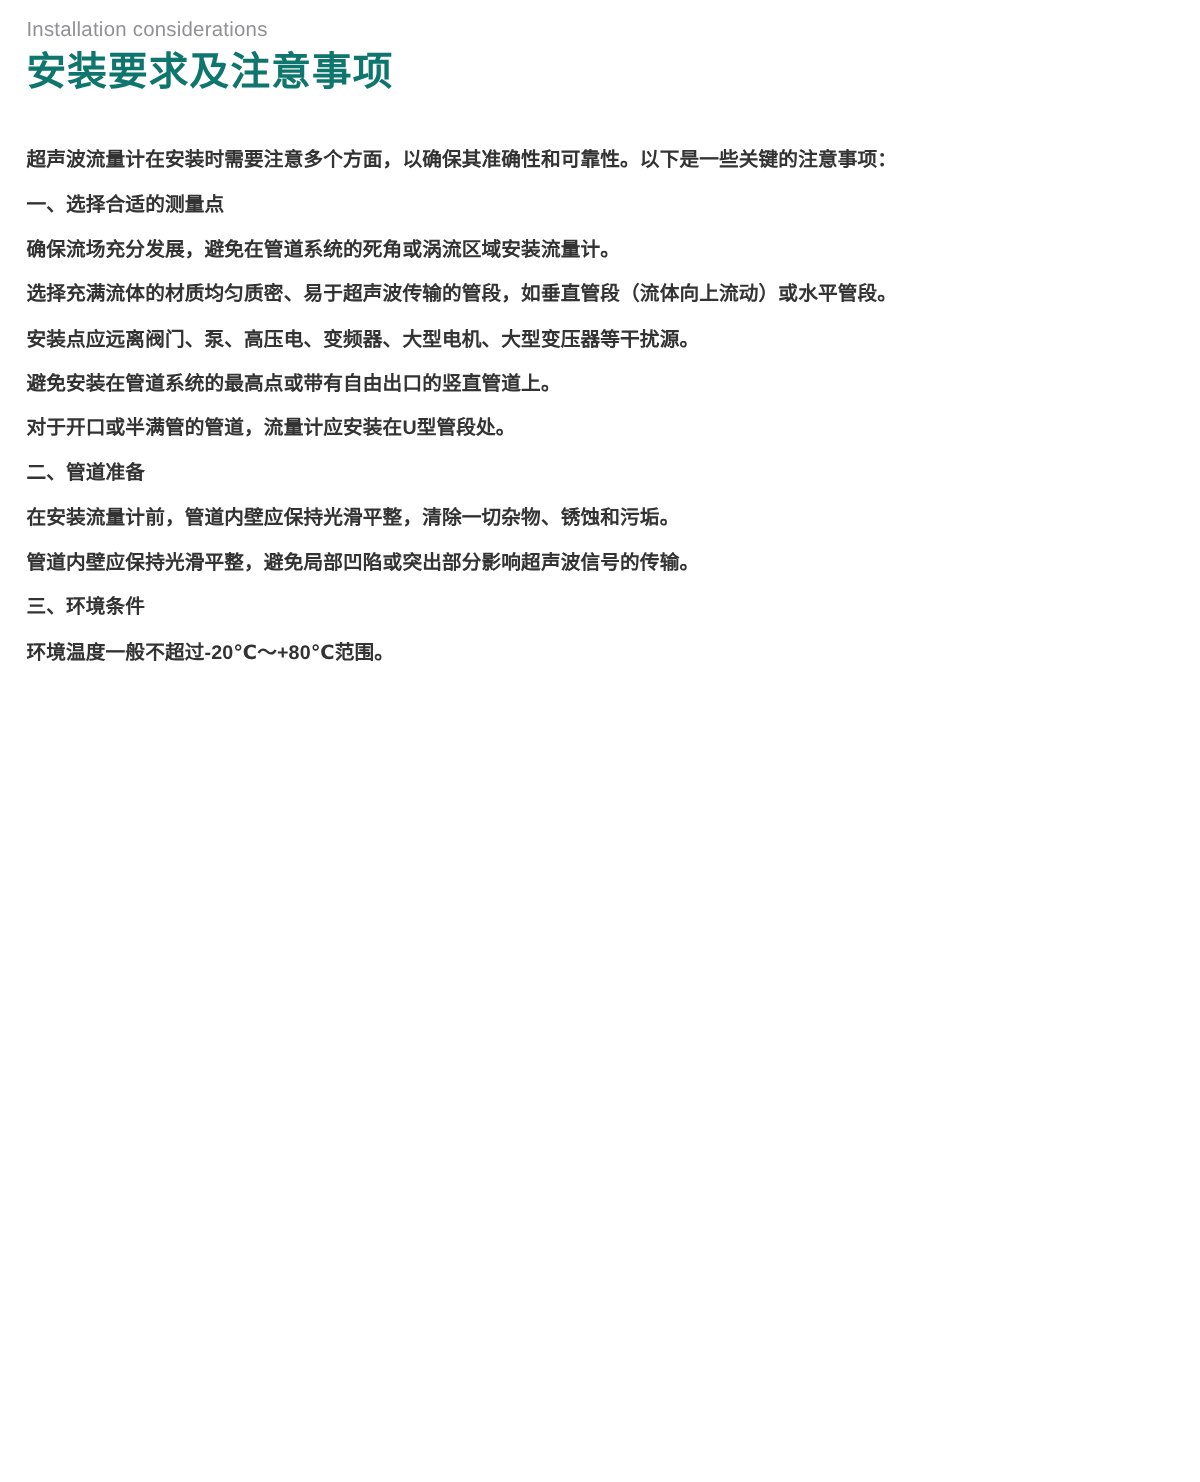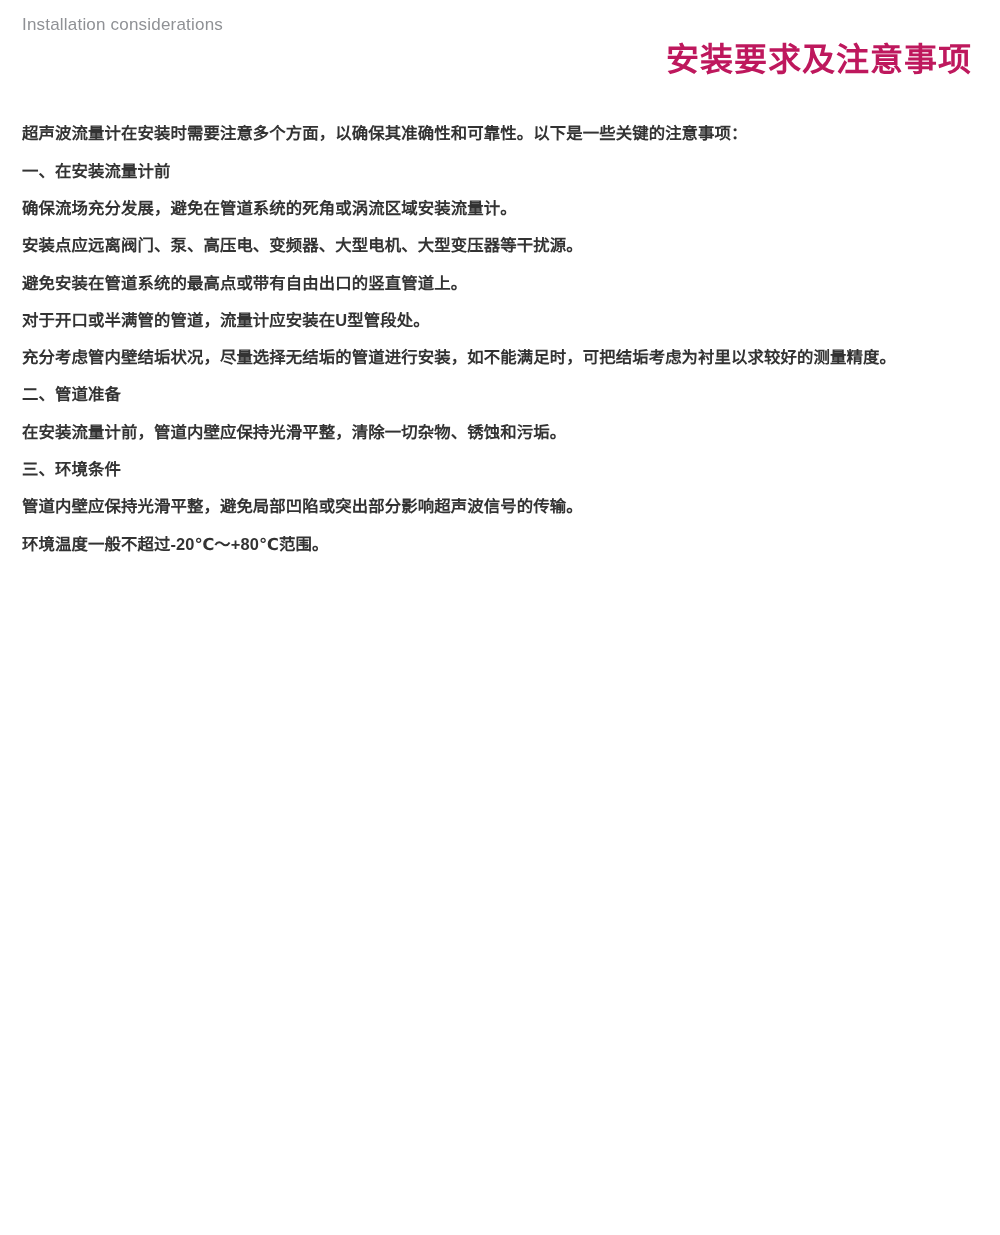--- a/index.html
+++ b/index.html
@@ -20,26 +20,25 @@
   .header { padding:14px 0 0 22px; }
   .eyebrow {
     font-size:17px;
     color:#8f9195;
     letter-spacing:0.2px;
     line-height:1.3;
     font-weight:400;
   }
   .main-title {
     font-size:33px;
-    color:#be185d;
+    color:#0f766e;
     font-weight:700;
     letter-spacing:1px;
     line-height:1.25;
     margin-top:3px;
-    text-align:right;
   }
 
   
   .body-copy {
     margin:42px 0 0 22px;
     width:958px;
   }
   .para {
     font-size:16.4px;
     line-height:1.42;
@@ -69,30 +68,30 @@
 
 <div class="page">
 
   <div class="header">
     <div class="eyebrow">Installation considerations</div>
     <div class="main-title">安装要求及注意事项</div>
   </div>
 
   <div class="body-copy">
     <p class="para">超声波流量计在安装时需要注意多个方面，以确保其准确性和可靠性。以下是一些关键的注意事项：</p>
-    <p class="para">一、在安装流量计前</p>
+    <p class="para">一、选择合适的测量点</p>
     <p class="para">确保流场充分发展，避免在管道系统的死角或涡流区域安装流量计。</p>
+    <p class="para">选择充满流体的材质均匀质密、易于超声波传输的管段，如垂直管段（流体向上流动）或水平管段。</p>
     <p class="para">安装点应远离阀门、泵、高压电、变频器、大型电机、大型变压器等干扰源。</p>
     <p class="para">避免安装在管道系统的最高点或带有自由出口的竖直管道上。</p>
     <p class="para">对于开口或半满管的管道，流量计应安装在U型管段处。</p>
-    <p class="para">充分考虑管内壁结垢状况，尽量选择无结垢的管道进行安装，如不能满足时，可把结垢考虑为衬里以求较好的测量精度。</p>
     <p class="para">二、管道准备</p>
     <p class="para">在安装流量计前，管道内壁应保持光滑平整，清除一切杂物、锈蚀和污垢。</p>
+    <p class="para">管道内壁应保持光滑平整，避免局部凹陷或突出部分影响超声波信号的传输。</p>
     <p class="para">三、环境条件</p>
-    <p class="para">管道内壁应保持光滑平整，避免局部凹陷或突出部分影响超声波信号的传输。</p>
     <p class="para">环境温度一般不超过-20℃～+80℃范围。</p>
   </div>
 
   <div class="diagram-wrap">
     <svg class="diagram" viewBox="0 0 1000 410" xmlns="http://www.w3.org/2000/svg">
 
       <defs>
 
         <g id="sensor-h">
           <rect x="-38" y="-11" width="76" height="22" fill="#ffffff" stroke="#6f6f75" stroke-width="1.4"></rect>

